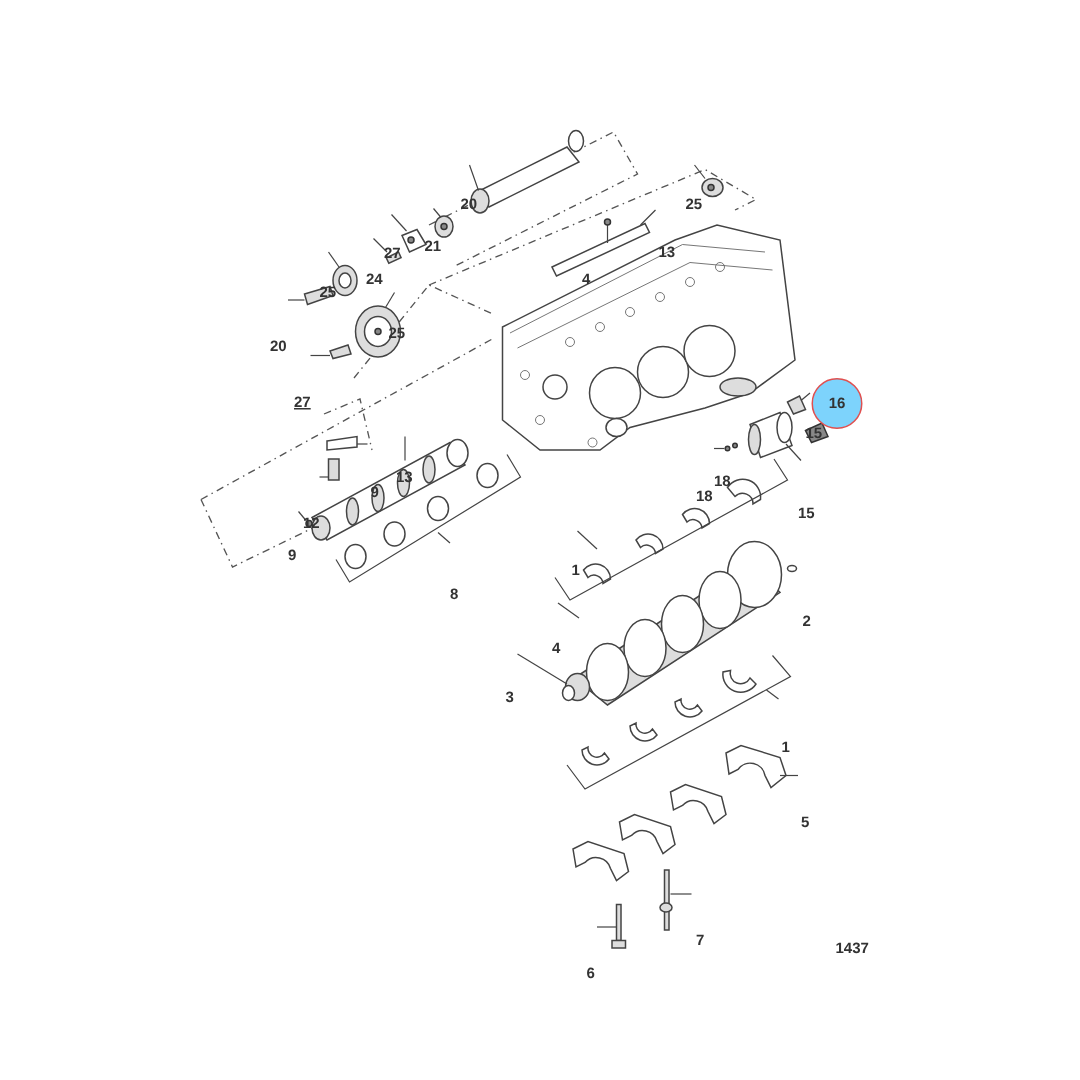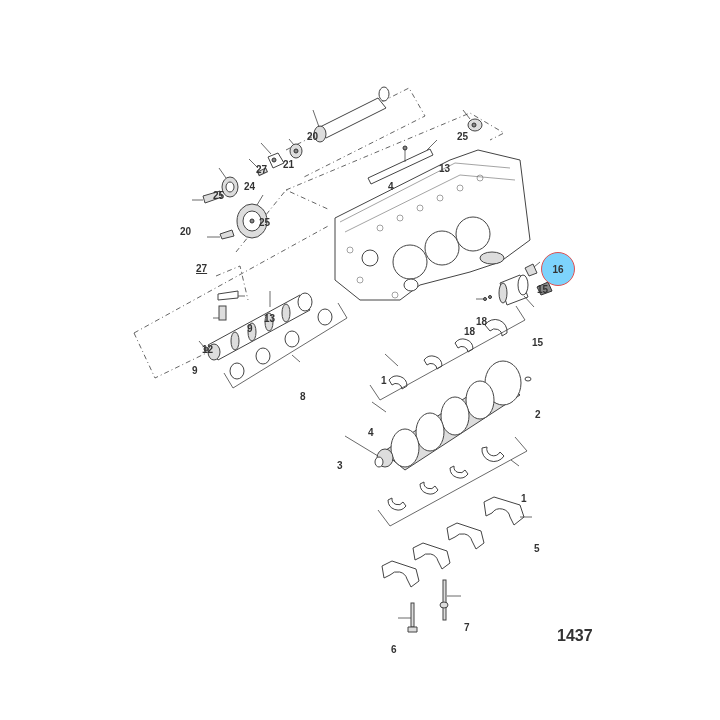--- a/index.html
+++ b/index.html
@@ -1,20 +1,20 @@
 <!DOCTYPE html>
 <html><head>
 <meta charset="utf-8">
 <style>
   html, body { margin:0; padding:0; background:#ffffff; }
   body { width:720px; height:720px; position:relative; overflow:hidden; font-family:"Liberation Sans", sans-serif; }
   #canvas { position:absolute; left:0; top:0; width:720px; height:720px; }
   .lbl { position:absolute; font-family:"Liberation Sans", sans-serif; font-size:10px; font-weight:bold; color:#333; line-height:10px; white-space:nowrap;margin-top:32px; }
   .hl { position:absolute; left:541px; top:252px; width:34px; height:34px; border-radius:50%; background:#7dd3fc; border:1.5px solid #e05050; box-sizing:border-box; display:flex; align-items:center; justify-content:center; font-size:10px; font-weight:bold; color:#333; }
-  .fig { position:absolute; left:557px; top:627px; font-size:16px; font-weight:bold; color:#333; }
+  .fig { position:absolute; left:557px; top:627px; font-size:10px; font-weight:bold; color:#333; }
   svg .p { fill:#fff; stroke:#444; stroke-width:1; }
   svg .pg { fill:#ddd; stroke:#444; stroke-width:1; }
   svg .pd { fill:#888; stroke:#333; stroke-width:1; }
   svg .ln { stroke:#444; stroke-width:0.8; fill:none; }
   svg .dash { stroke:#555; stroke-width:0.9; fill:none; stroke-dasharray:5 3 1 3; }
   svg .thin { stroke:#666; stroke-width:0.6; fill:none; }
 </style>
 </head>
 <body>
 

